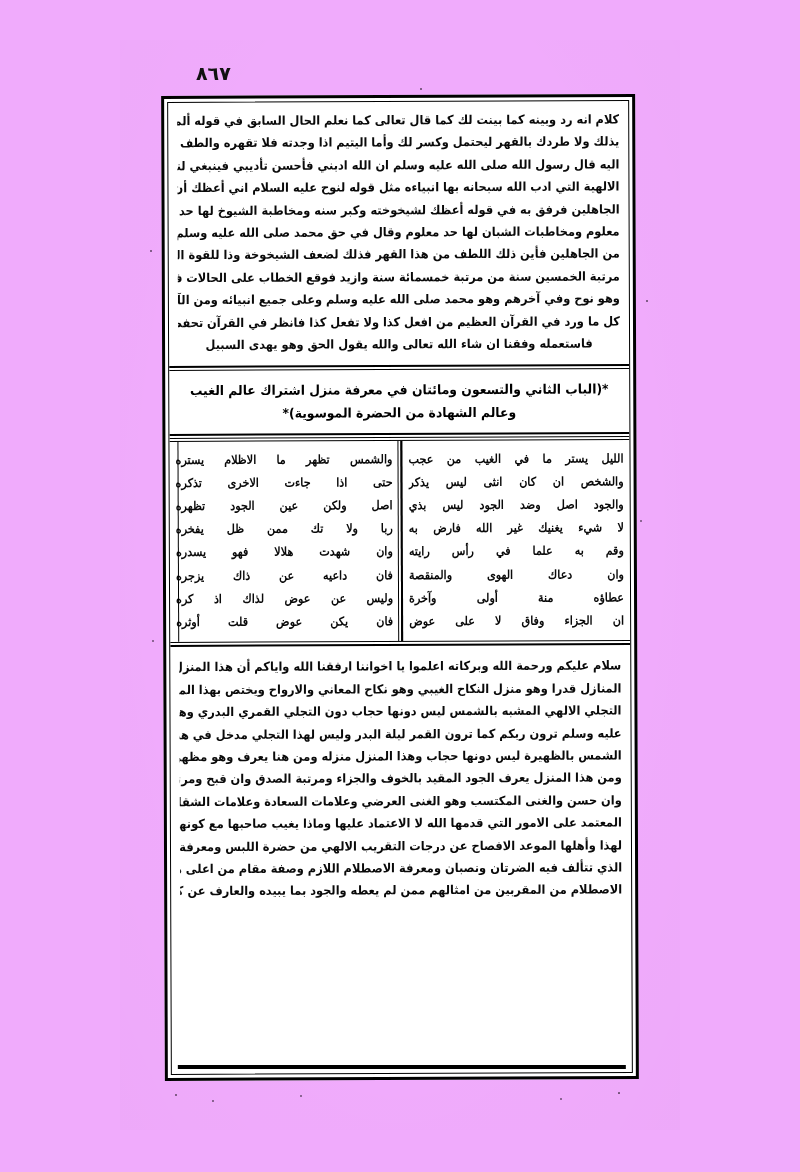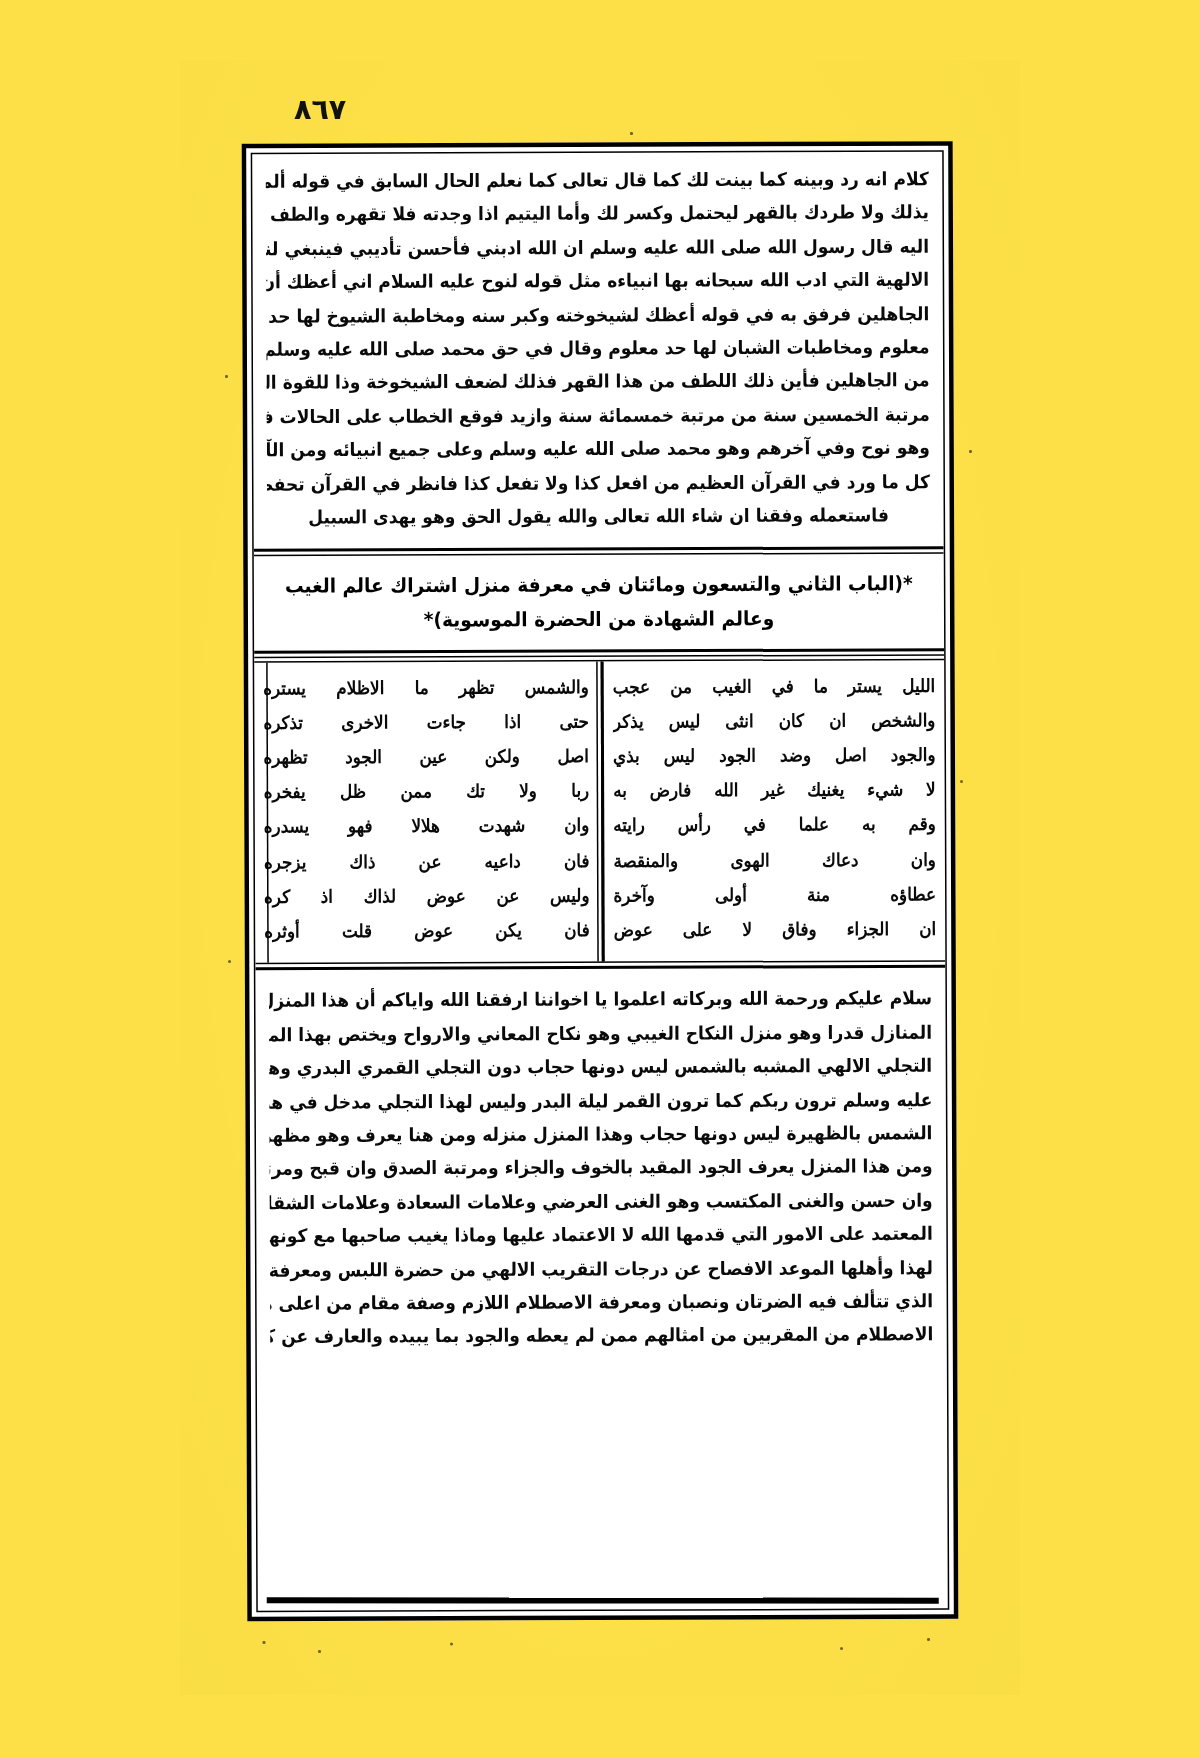--- a/index.html
+++ b/index.html
@@ -9,21 +9,21 @@
     font-family:"DejaVu Sans","Liberation Sans",sans-serif;
     color:#000;
     position:relative;
     overflow:hidden;
   }
 
   
   .scan{
     position:absolute;
     left:0;top:0;width:800px;height:1172px;
-    background:#fde047;
+    background:#f0abfc;
   }
 
   
   .paper-tint{
     position:absolute;
     left:120px;top:40px;width:560px;height:1090px;
     background:
       radial-gradient(ellipse at 50% 45%, rgba(255,255,255,0) 60%, rgba(0,0,0,0.012) 100%);
     pointer-events:none;
   }

